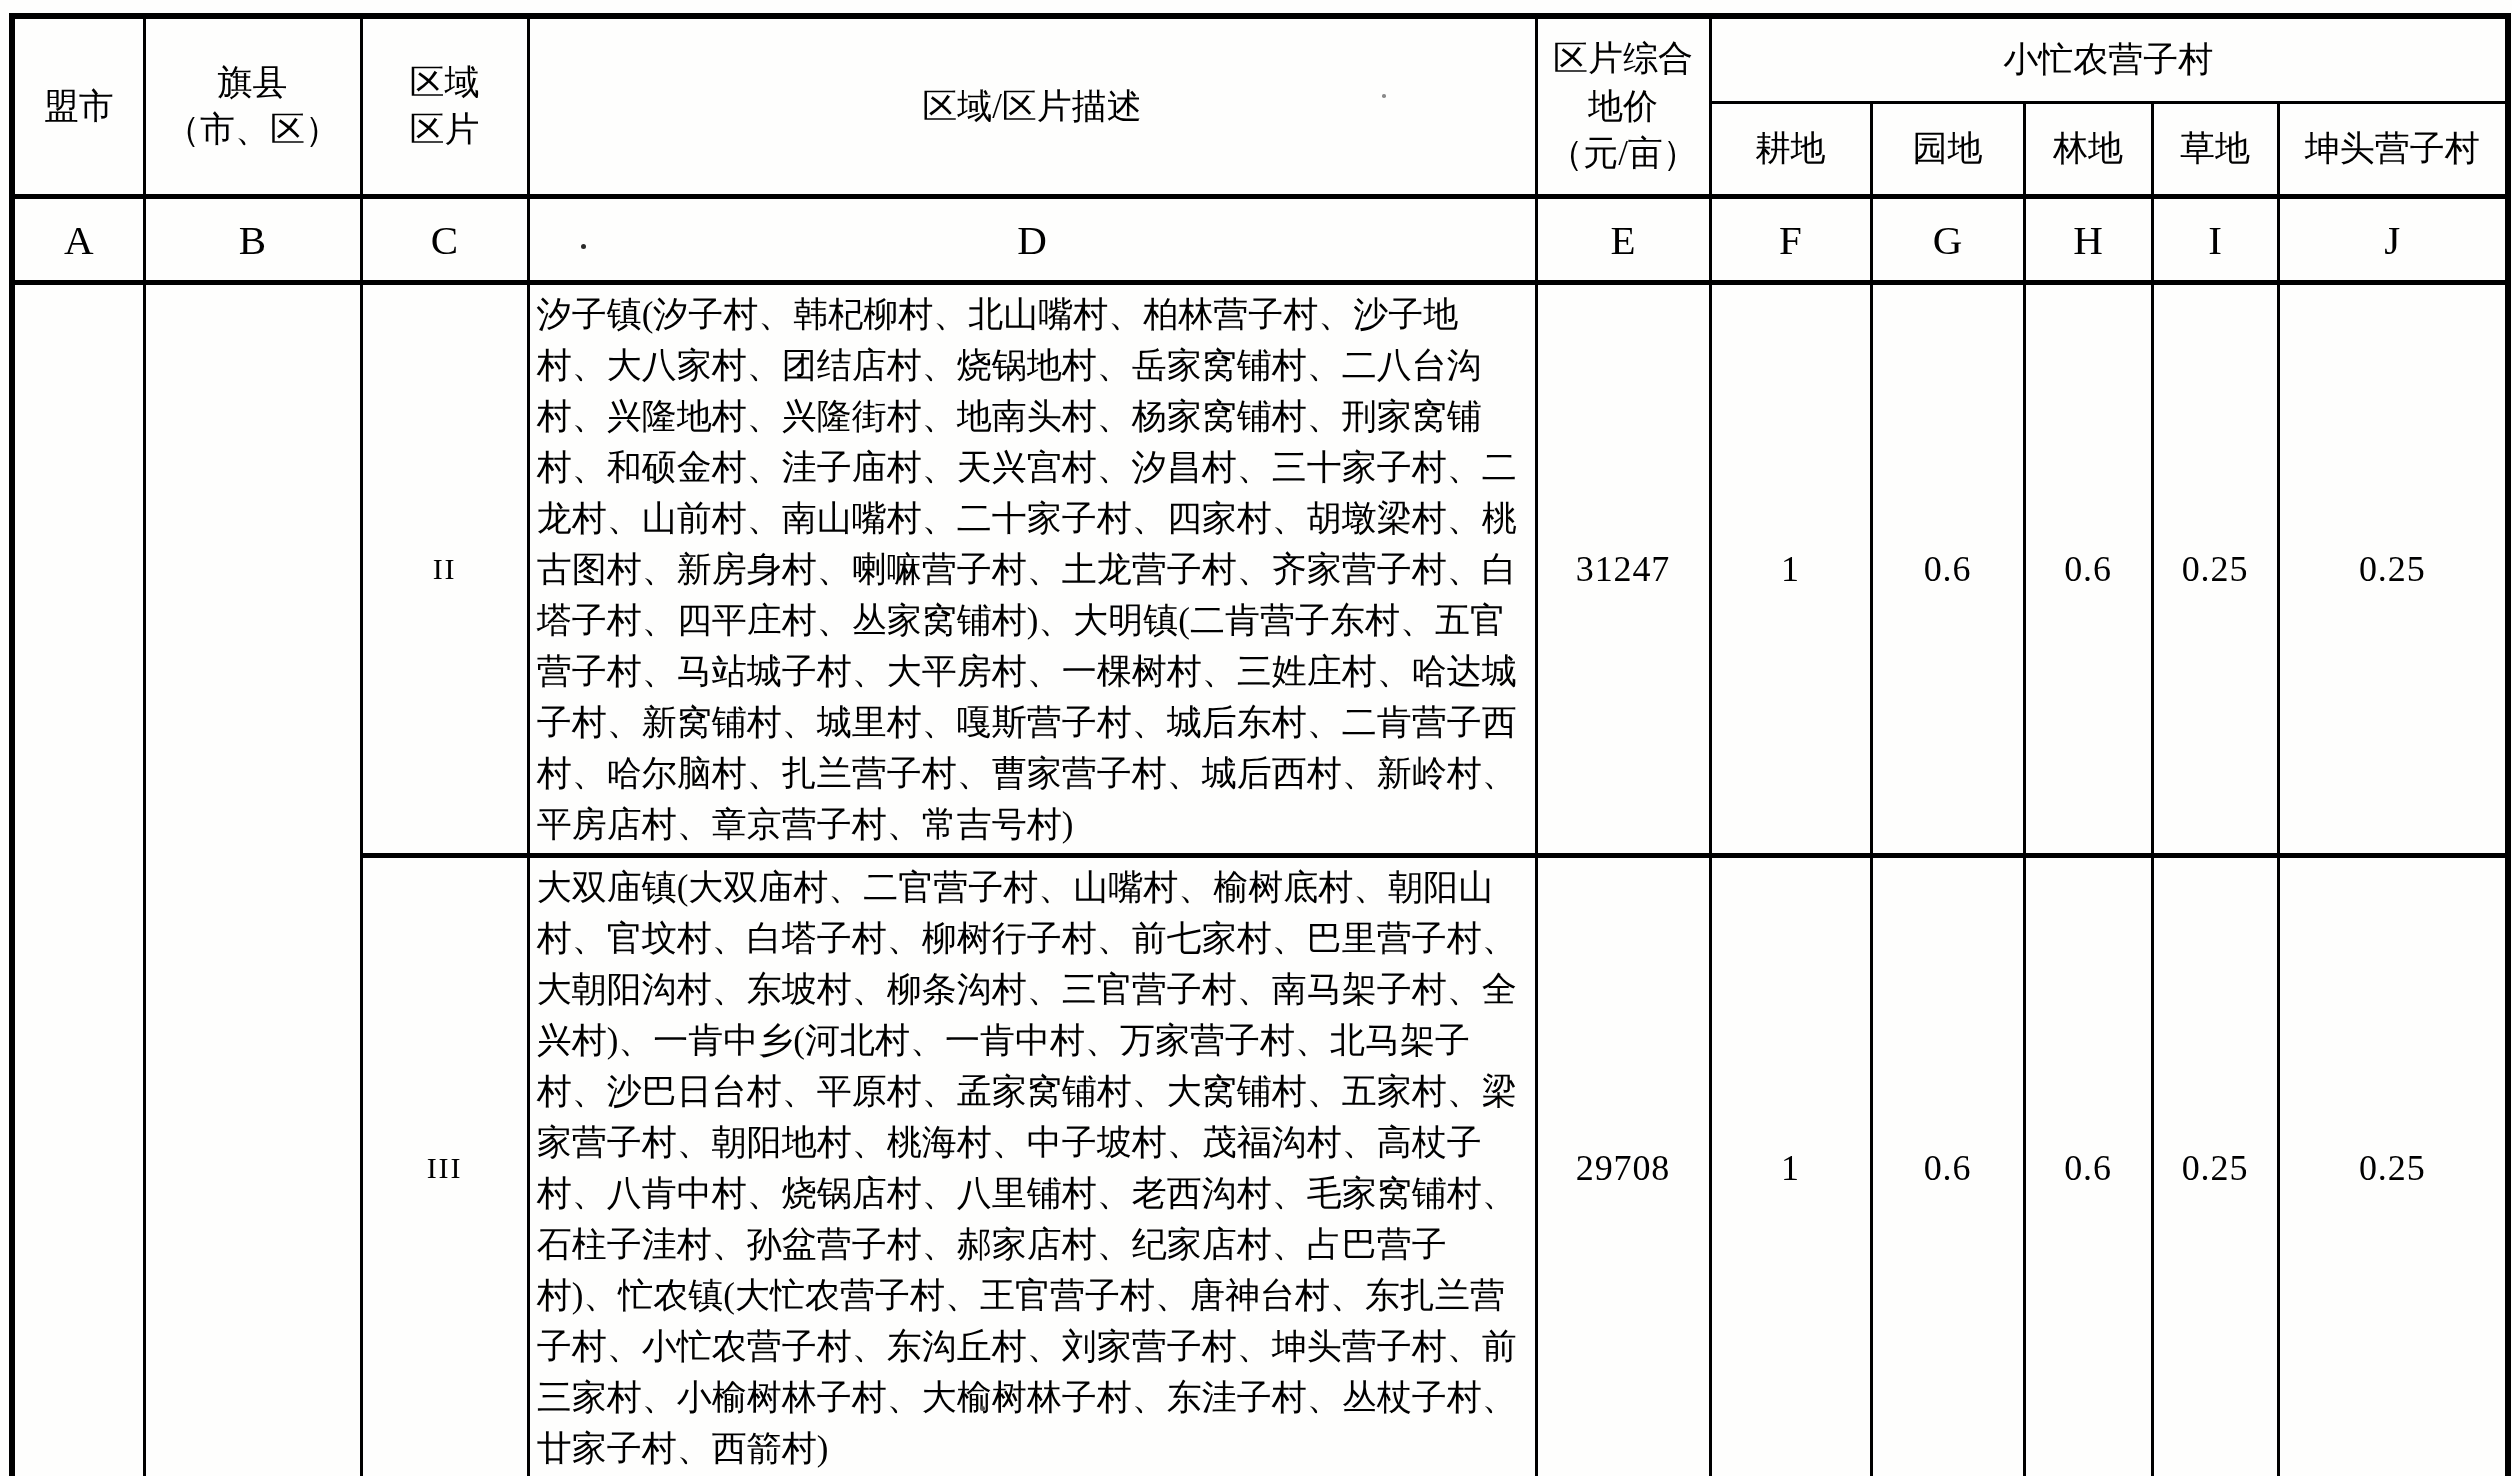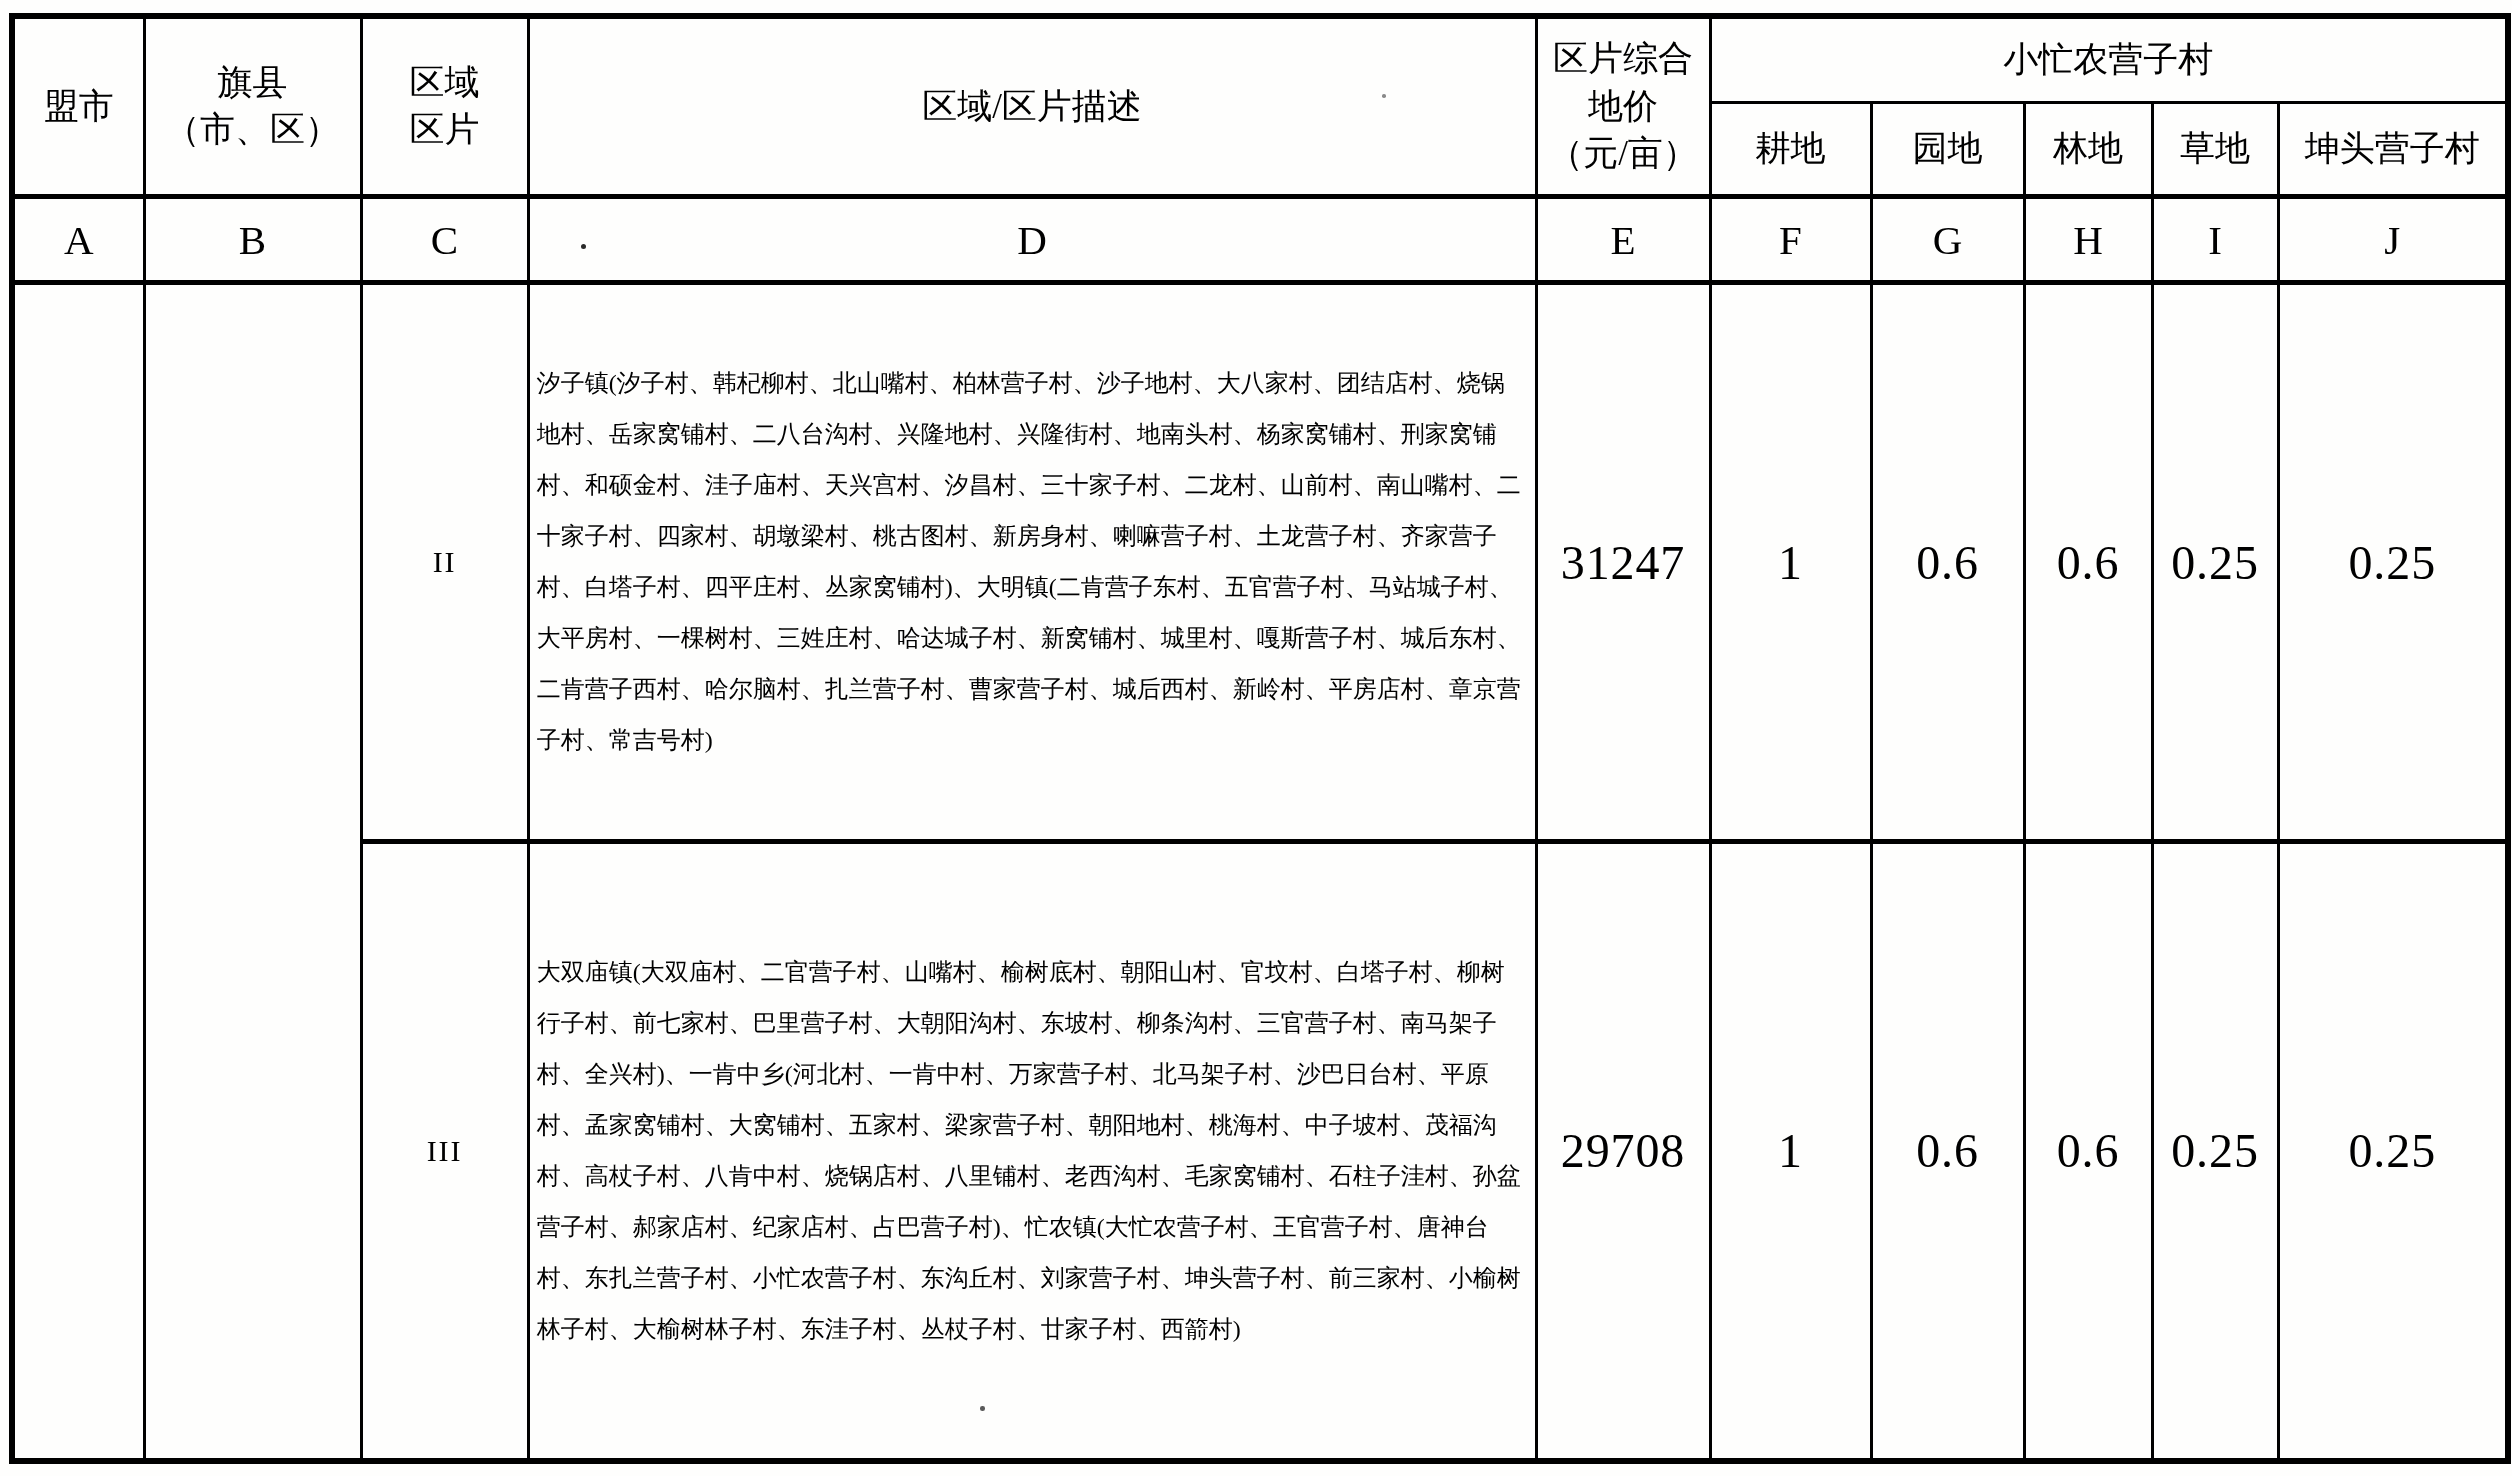--- a/index.html
+++ b/index.html
@@ -22,26 +22,26 @@
   th,td{
     border:3.6px solid #000;
     padding:0;
     font-weight:normal;
     text-align:center;
     vertical-align:middle;
     overflow:hidden;
   }
   .zh{font-size:35px;line-height:1.35;white-space:pre-line;}
   .letter{font-size:41px;}
-  .num{font-size:48px;letter-spacing:0.9px;}
+  .num{font-size:36px;letter-spacing:0.9px;}
   .zone{font-size:30px;letter-spacing:1.8px;}
   .desc{
     text-align:left;
     padding:3.6px 7.2px;
-    font-size:24px;
+    font-size:35px;
     line-height:51px;
     white-space:normal;
   }
   tr.r-head1{height:87px;}
   tr.r-head2{height:94px;}
   tr.r-letters{height:86px;}
   tr.r-zone2{height:559px;}
   
   .hdr-bottom{border-bottom-width:5.4px;}
   tr.r-letters td{border-top-width:5.4px;border-bottom-width:5.4px;}

